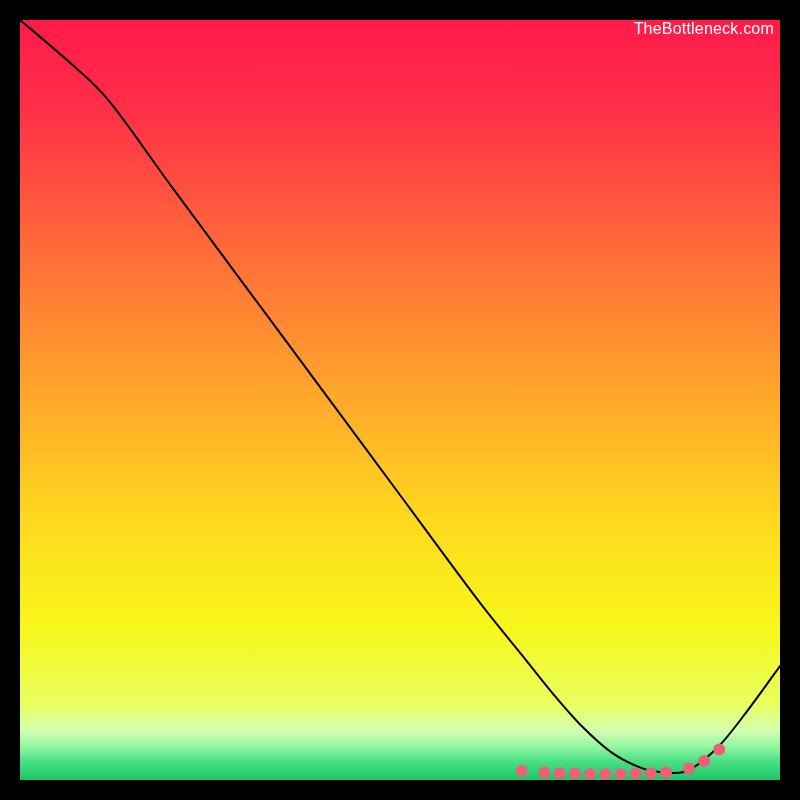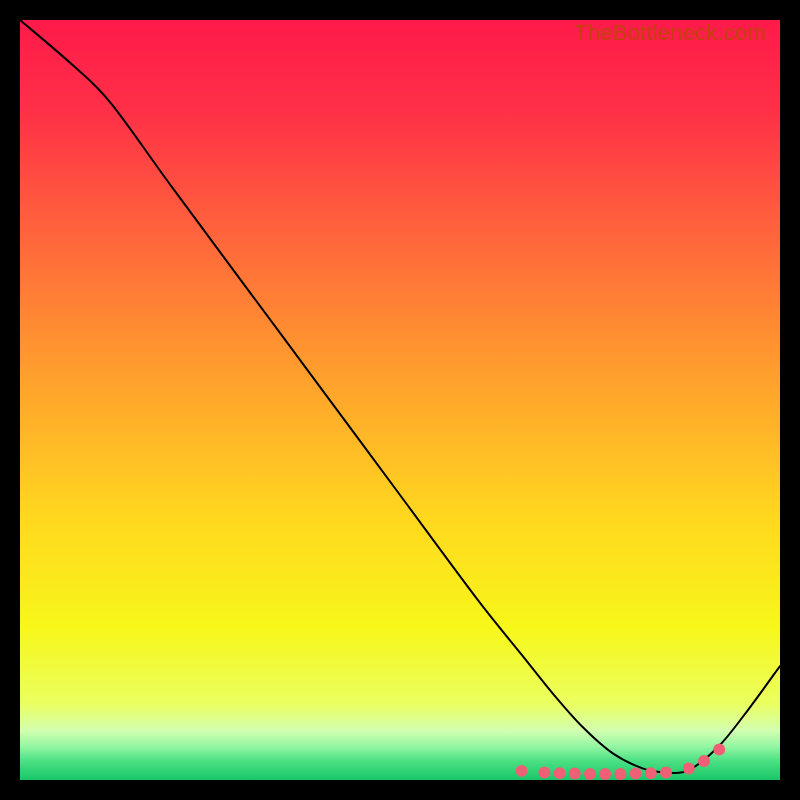--- a/index.html
+++ b/index.html
@@ -13,25 +13,25 @@
   .frame {
     position: absolute;
     left: 20px;
     top: 20px;
     width: 760px;
     height: 760px;
     background: #000;
   }
   .watermark {
     position: absolute;
-    right: 14px;
+    right: 6px;
     top: 0px;
     font-family: Arial, Helvetica, sans-serif;
-    font-size: 22px;
-    color: #c2410c;
+    font-size: 16px;
+    color: #ffffff;
     font-weight: 500;
     letter-spacing: 0.2px;
   }
   svg {
     display: block;
   }
 </style>
 </head>
 <body>
 

